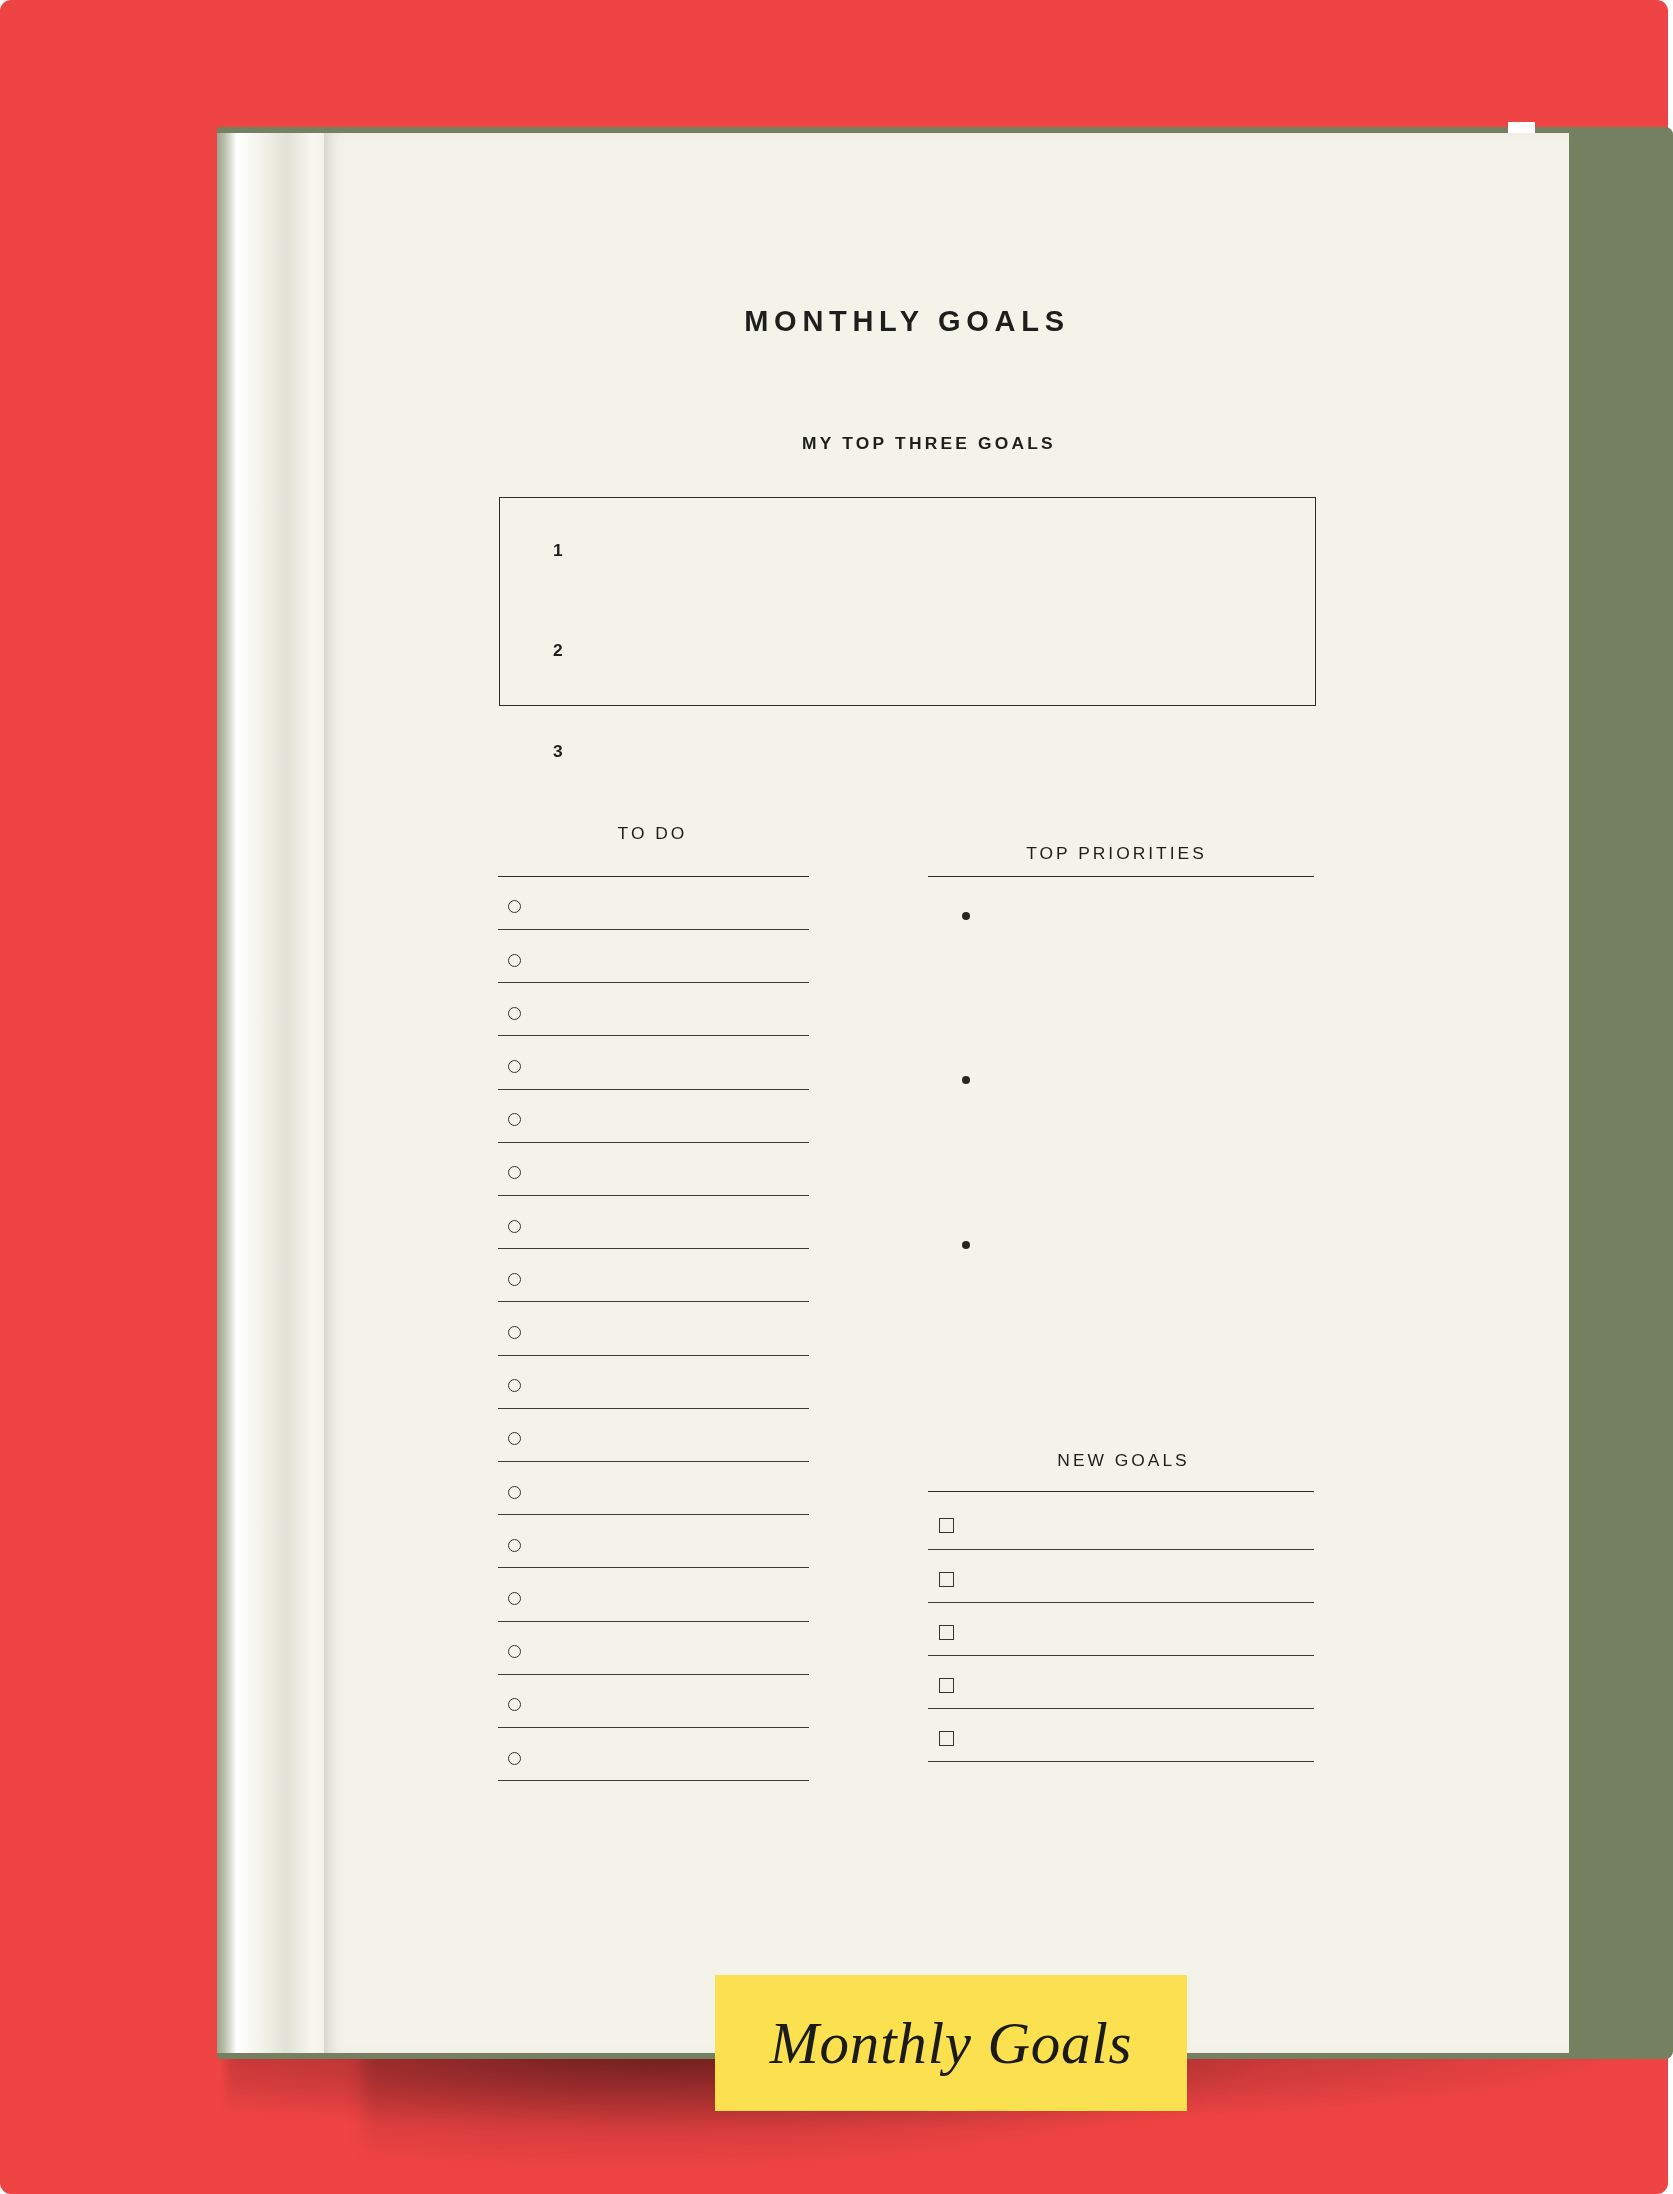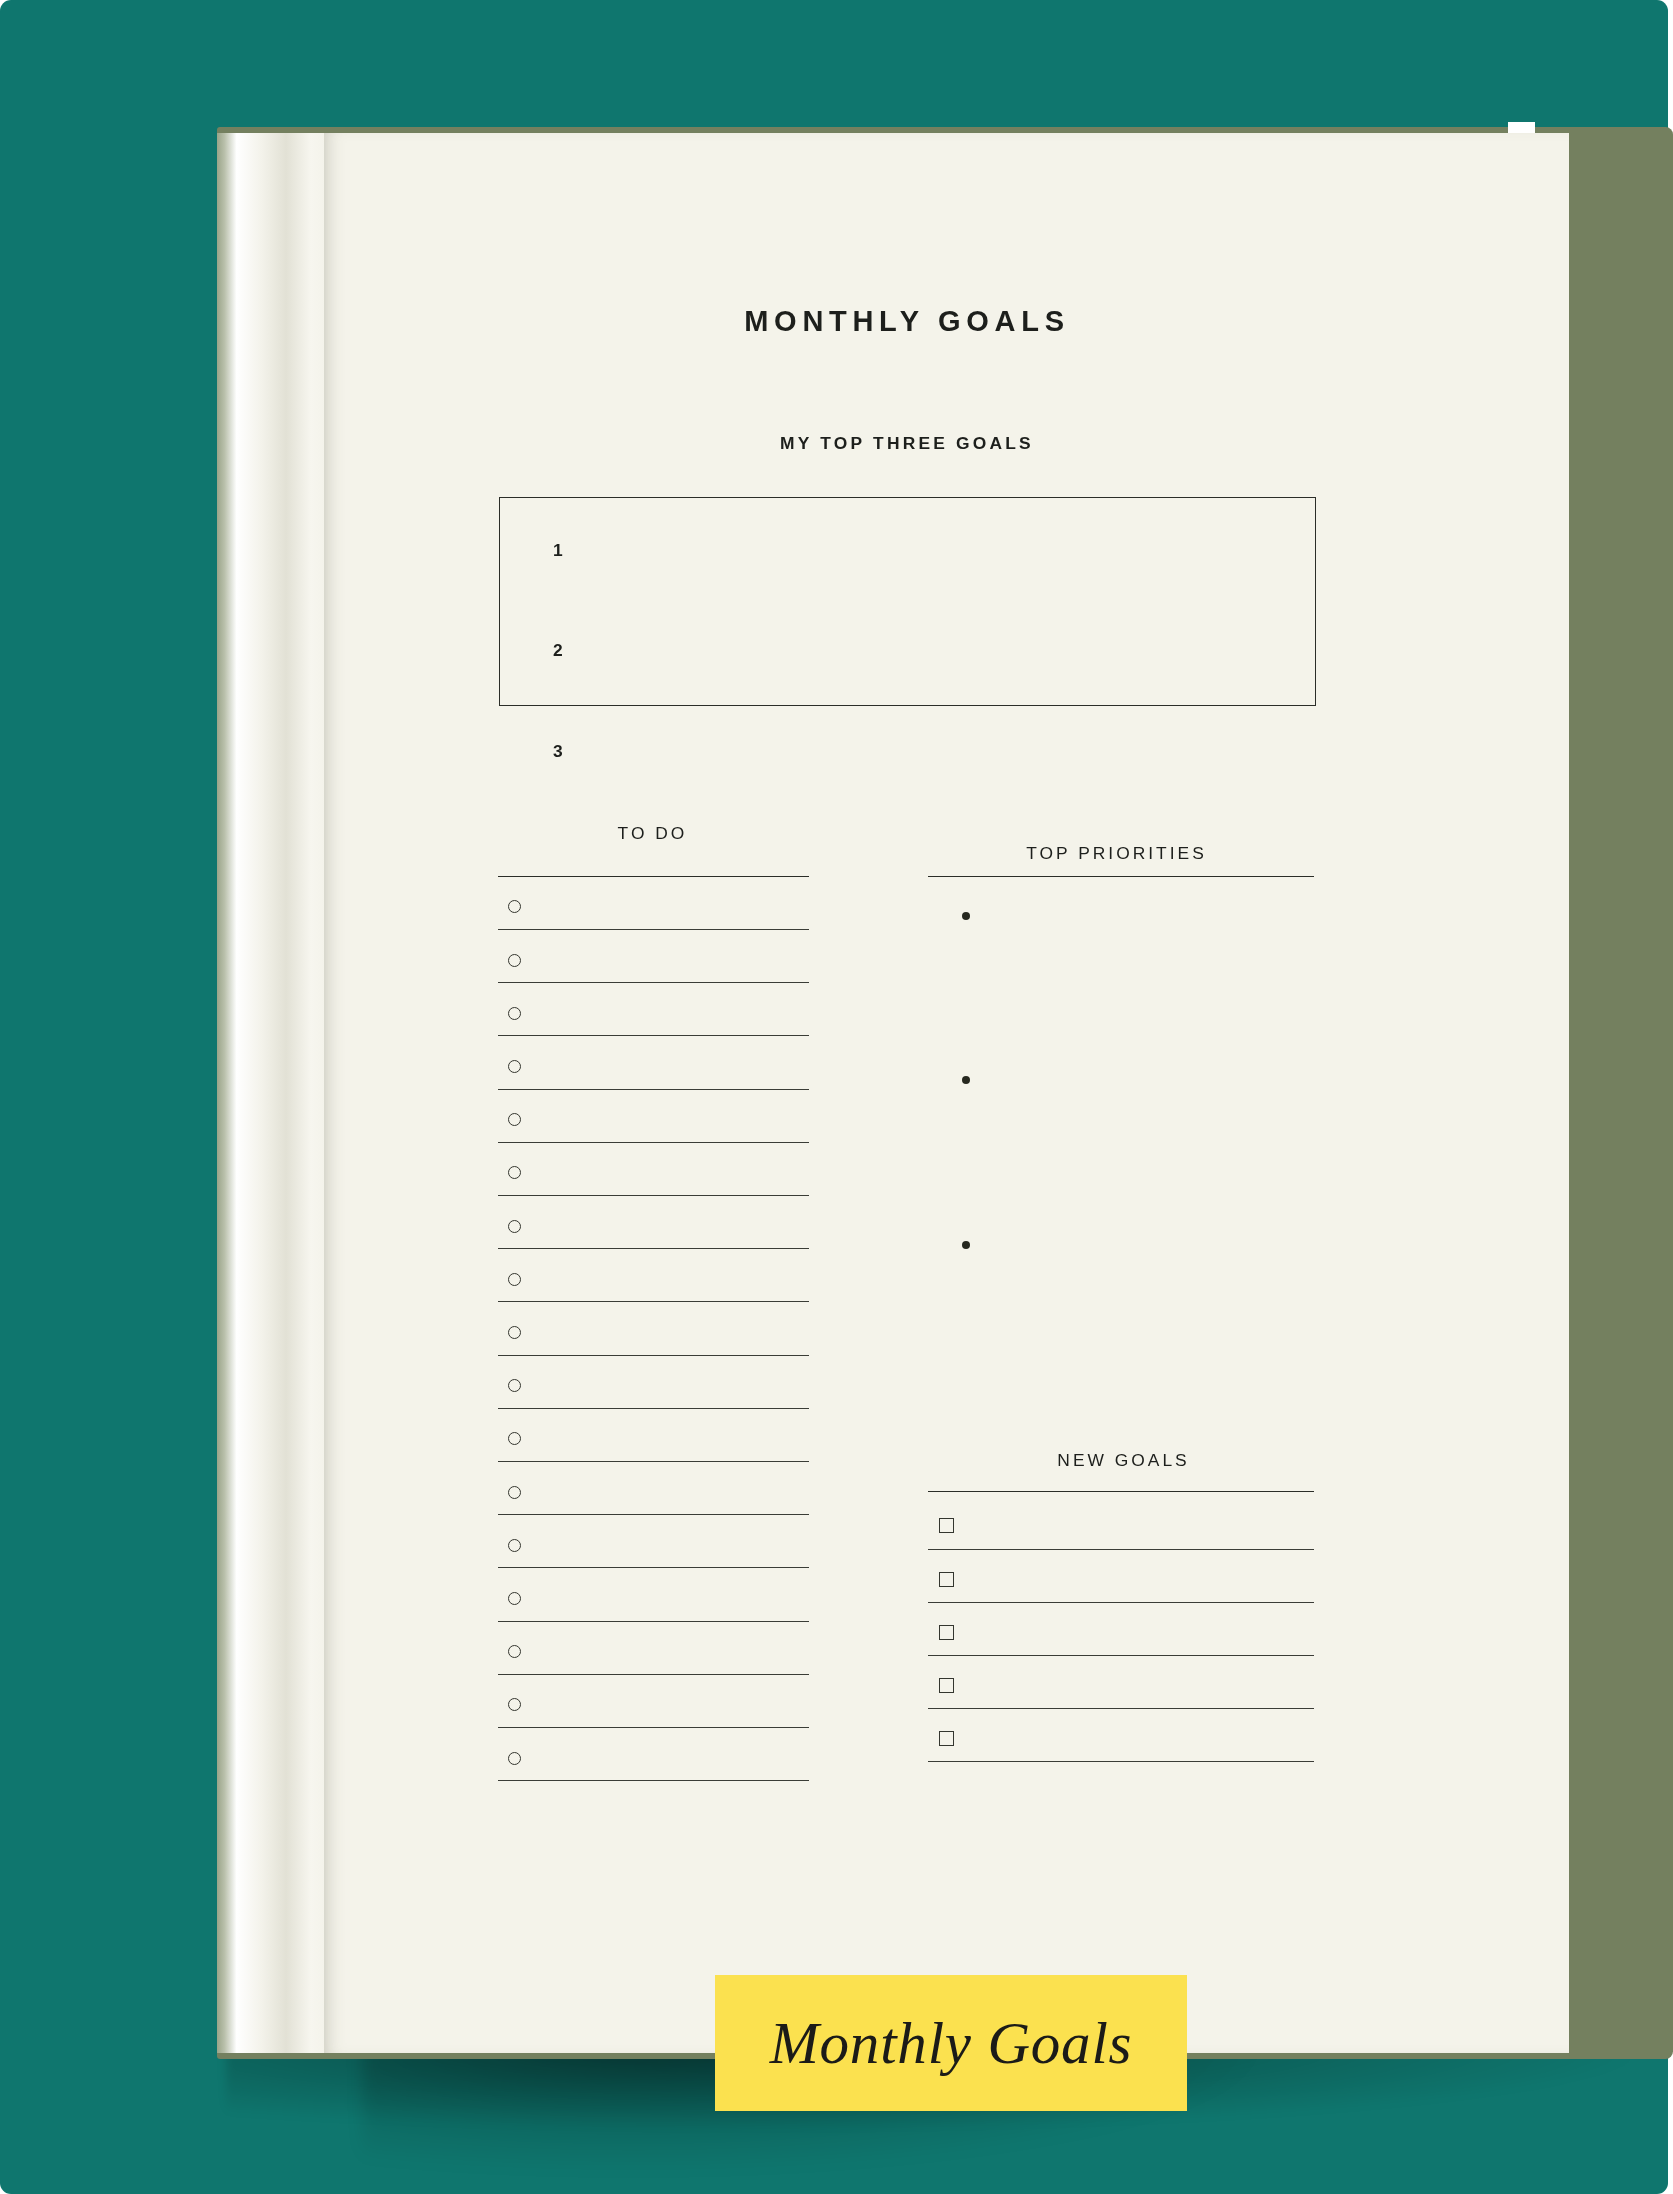--- a/index.html
+++ b/index.html
@@ -9,21 +9,21 @@
     width: 1674px;
     height: 2194px;
     overflow: hidden;
     font-family: "Liberation Sans", sans-serif;
   }
 
   #stage {
     position: relative;
     width: 1668px;
     height: 2194px;
-    background: #0f766e;
+    background: #ef4444;
     border-radius: 11px;
   }
 
   
   .book {
     position: absolute;
     left: 217px;
     top: 127px;
     width: 1456px;
     height: 1932px;
@@ -107,20 +107,21 @@
   .subtitle {
     position: absolute;
     left: 0;
     top: 300px;
     width: 1166px;
     text-align: center;
     font-size: 17.4px;
     font-weight: 700;
     letter-spacing: 3.2px;
     color: #1d1f1c;
+    padding-left: 22px;
   }
 
   .goals-box {
     position: absolute;
     left: 175px;
     top: 364px;
     width: 817px;
     height: 209px;
     border: 1.2px solid #2b2d28;
     box-sizing: border-box;

